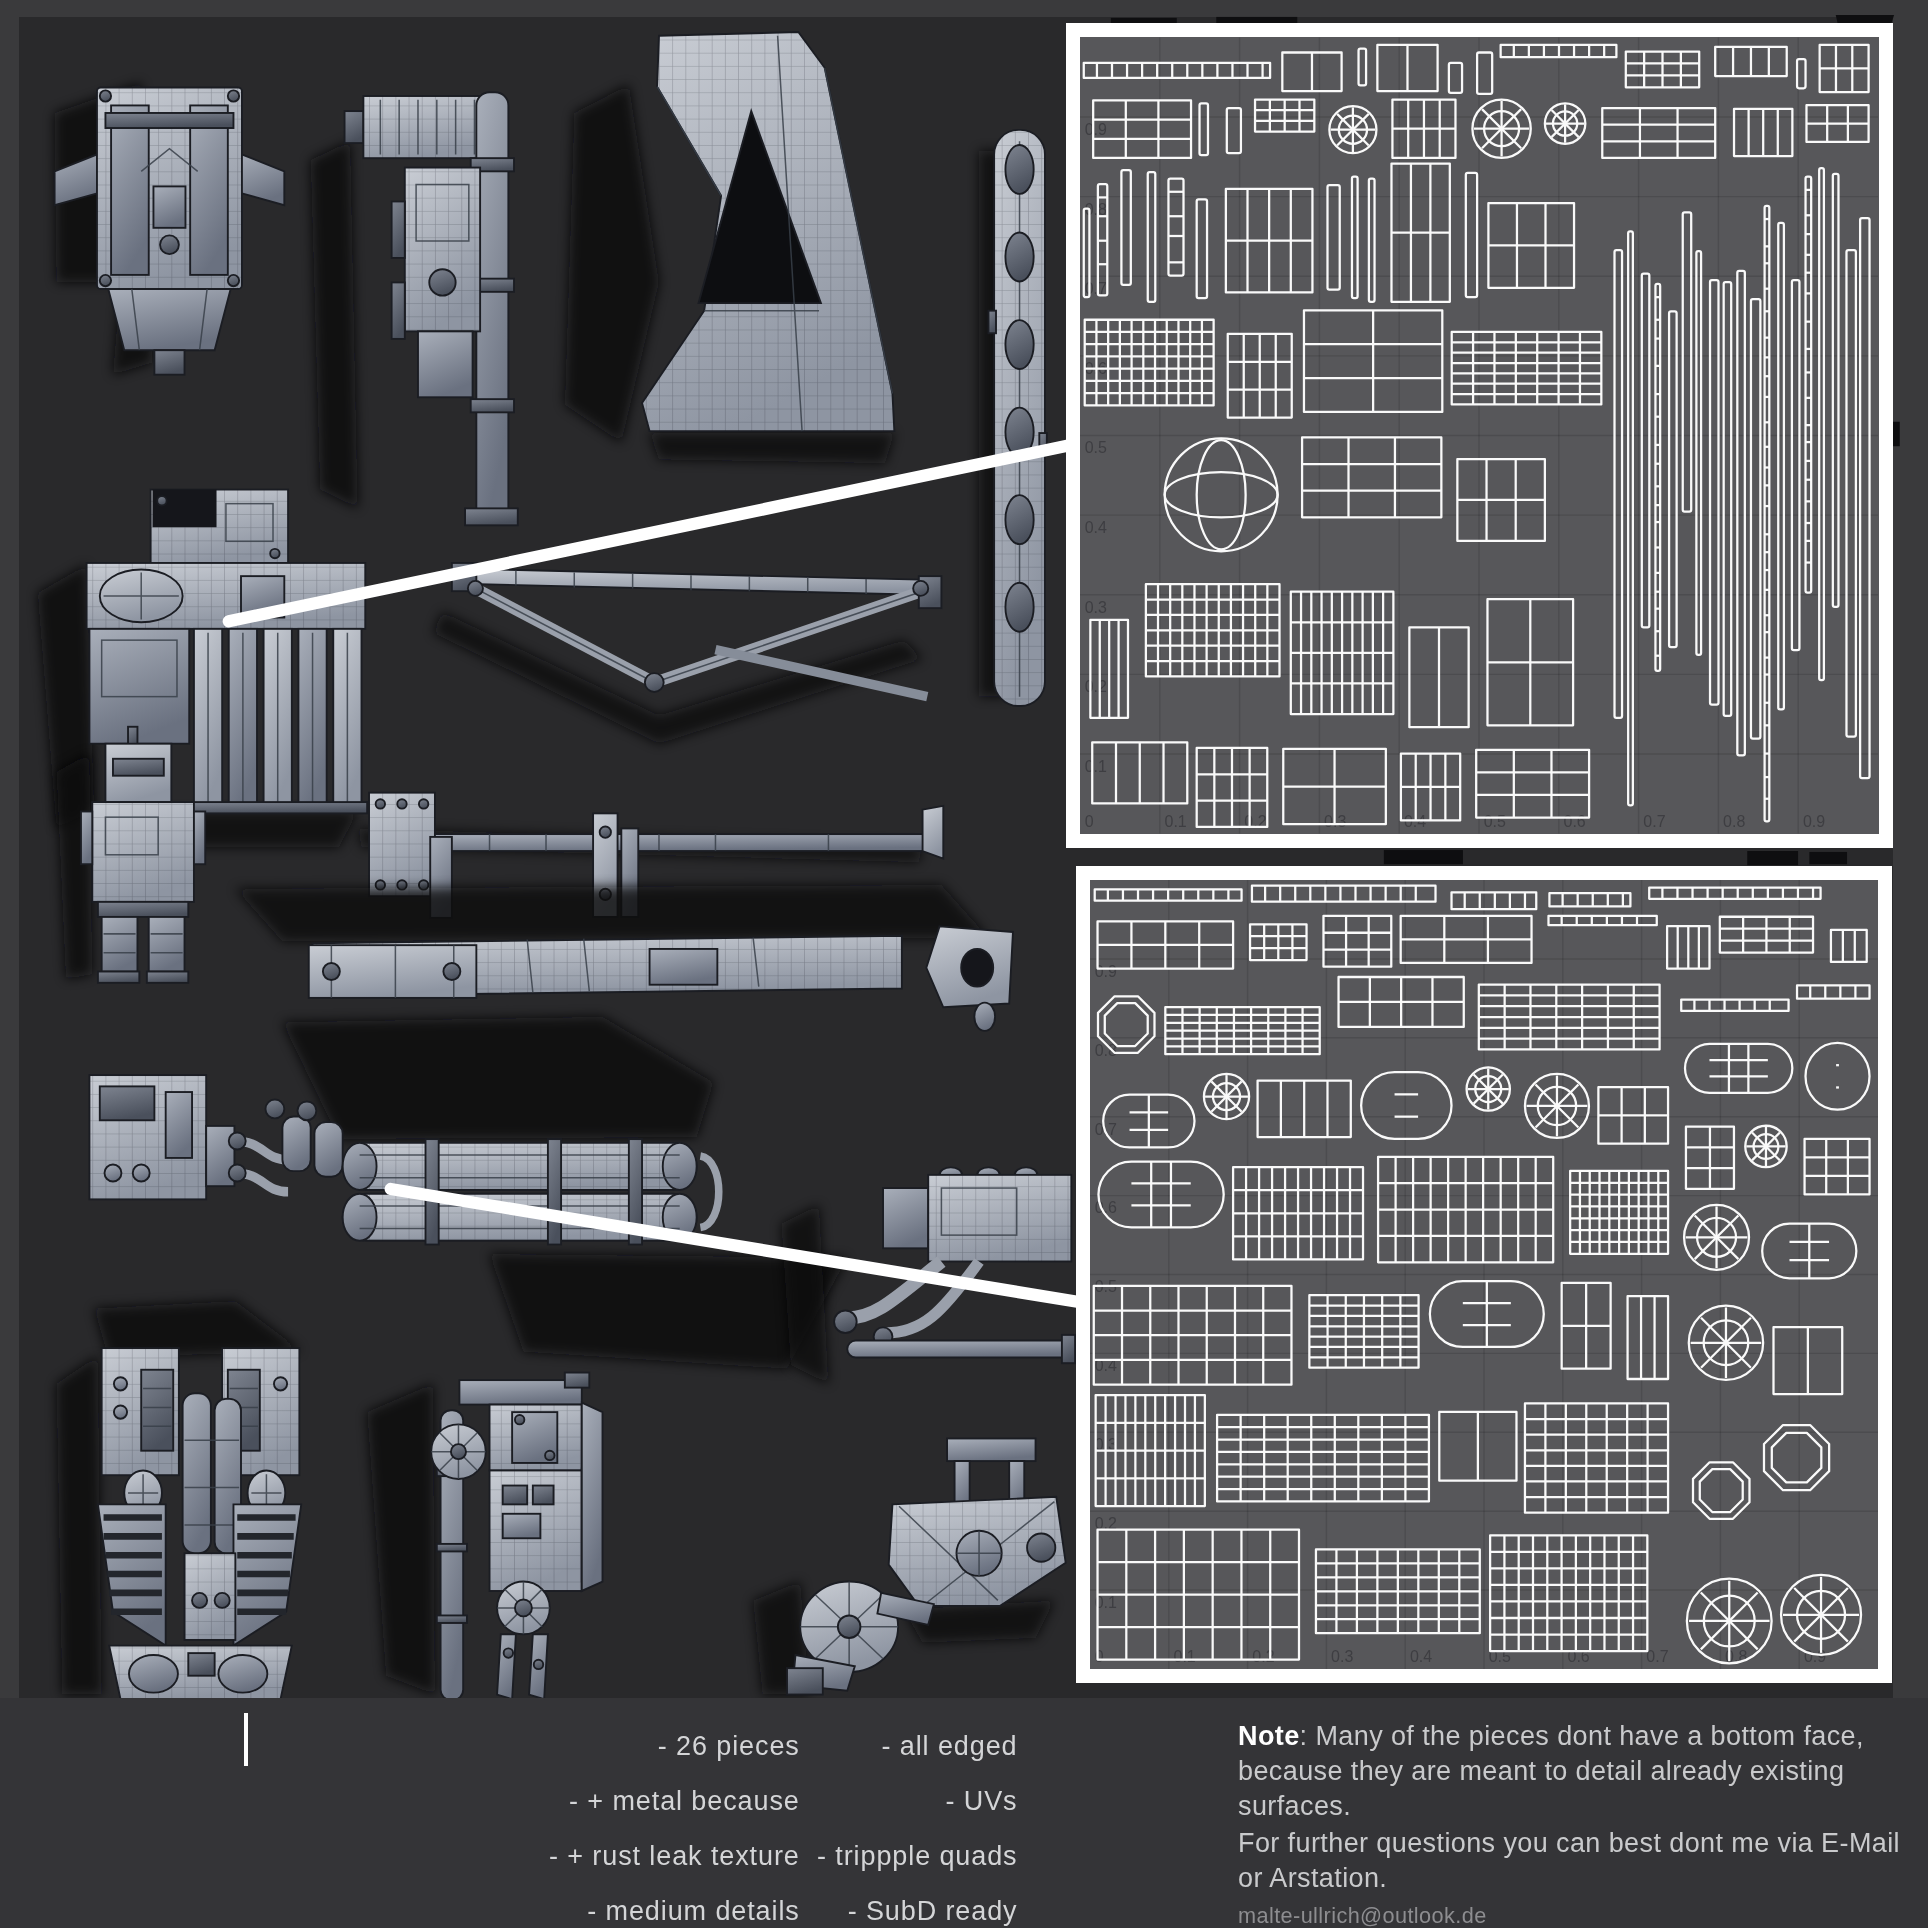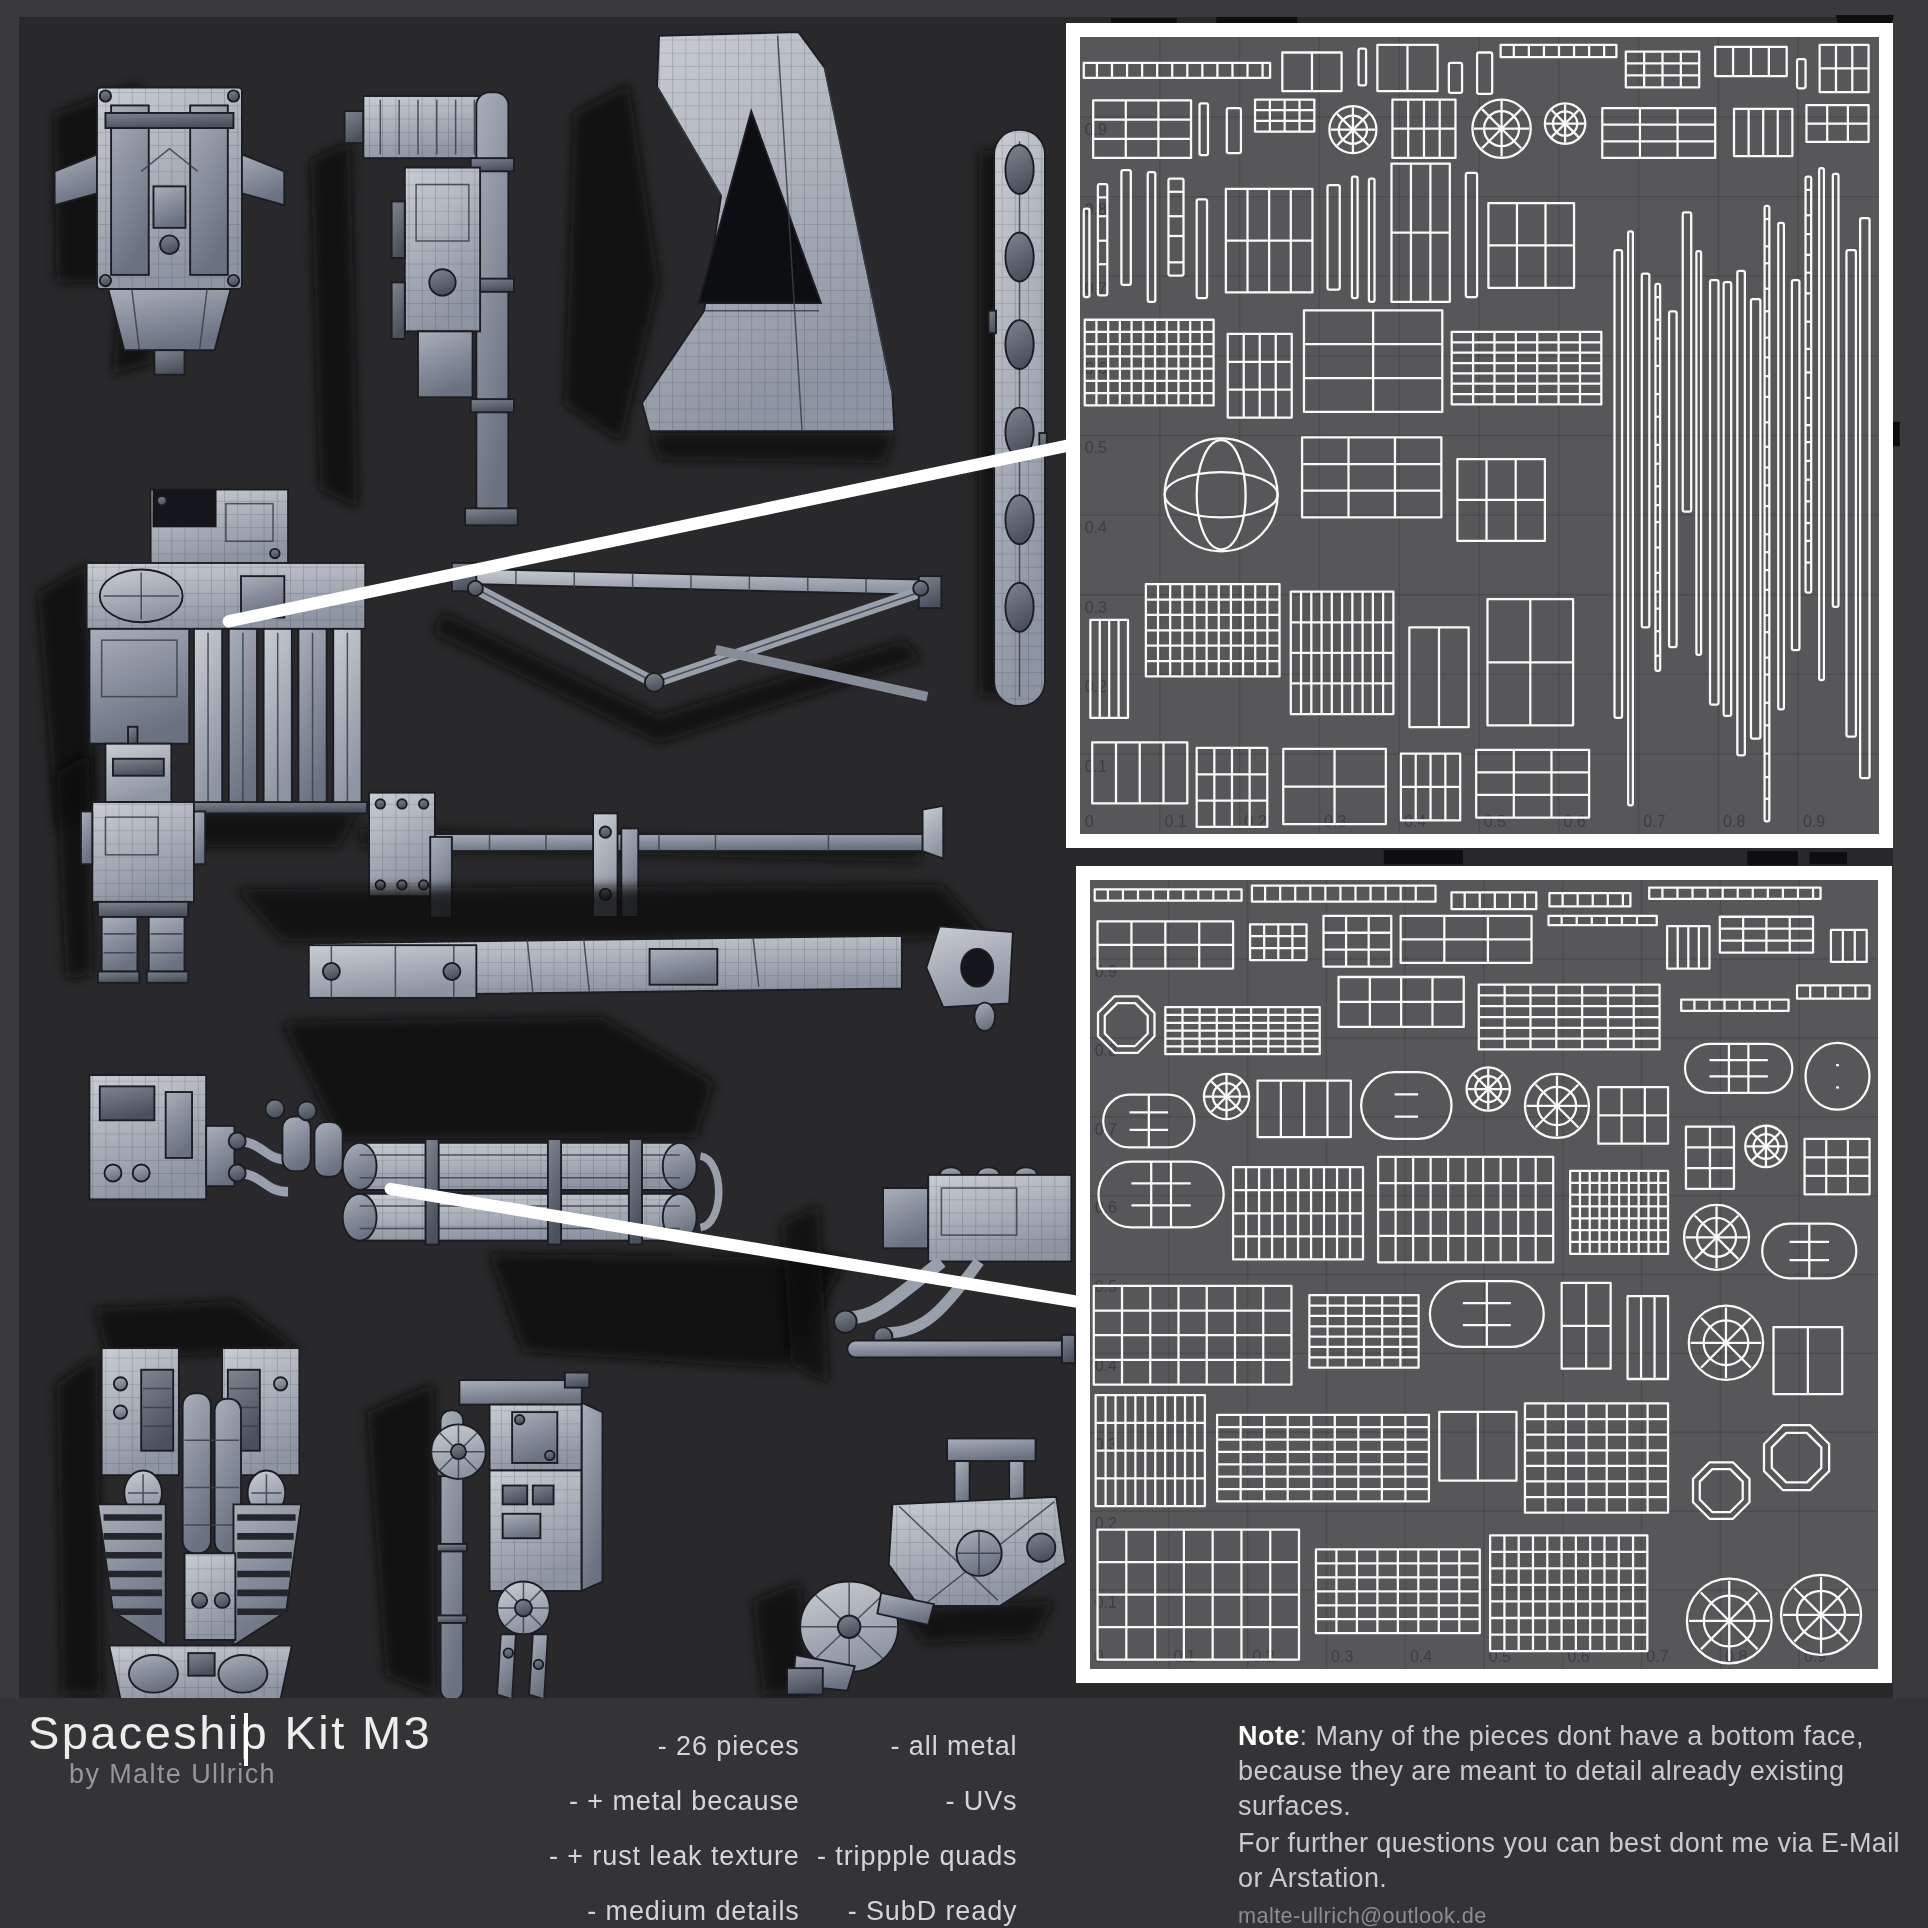--- a/index.html
+++ b/index.html
@@ -1187,33 +1187,29 @@
         <circle cx="776.5" cy="780.5" r="25.5"></circle>
         <line x1="736.1" y1="780.5" x2="816.9" y2="780.5"></line>
         <line x1="748.0" y1="752.0" x2="805.0" y2="809.0"></line>
         <line x1="776.5" y1="740.1" x2="776.5" y2="820.9"></line>
         <line x1="805.0" y1="752.0" x2="748.0" y2="809.0"></line>
       </g>
     </svg>
 </div>
 
 <div id="footer">
-  <div id="title-block">
-    <div id="page-title">Spaceship Kit M3</div>
-    <div id="page-subtitle">by Malte Ullrich</div>
-  </div>
   <div id="caret"></div>
   <div id="features-col1" class="feature-col">
     <div>- 26 pieces</div>
     <div>- + metal because</div>
     <div>- + rust leak texture</div>
     <div>- medium details</div>
   </div>
   <div id="features-col2" class="feature-col">
-    <div>- all metal</div>
+    <div>- all edged</div>
     <div>- UVs</div>
     <div>- trippple quads</div>
     <div>- SubD ready</div>
   </div>
   <div id="note-block">
     <p><span class="b">Note</span><span>: Many of the pieces dont have a bottom face, because they are meant to detail already existing surfaces.</span></p>
   </div>
   <div id="contact-block">
     <p>For further questions you can best dont me via E-Mail or Arstation.</p>
     <div id="contact-small-wrap">

